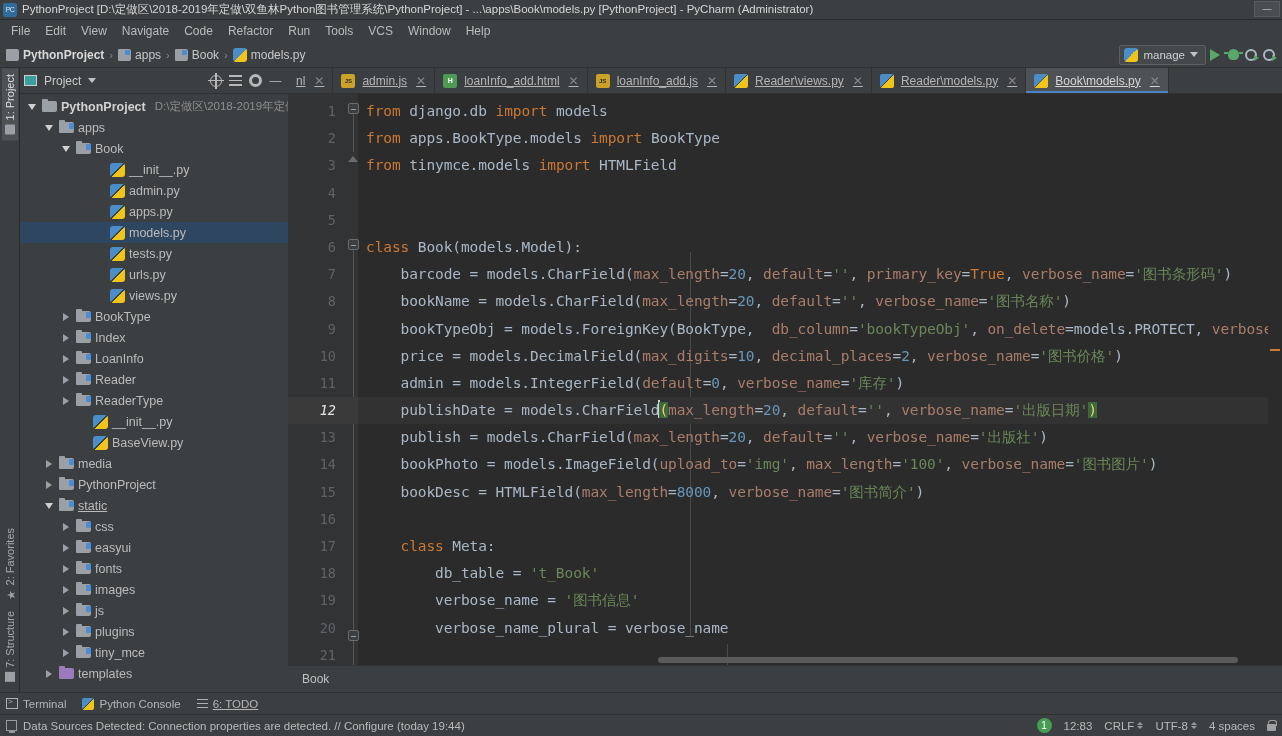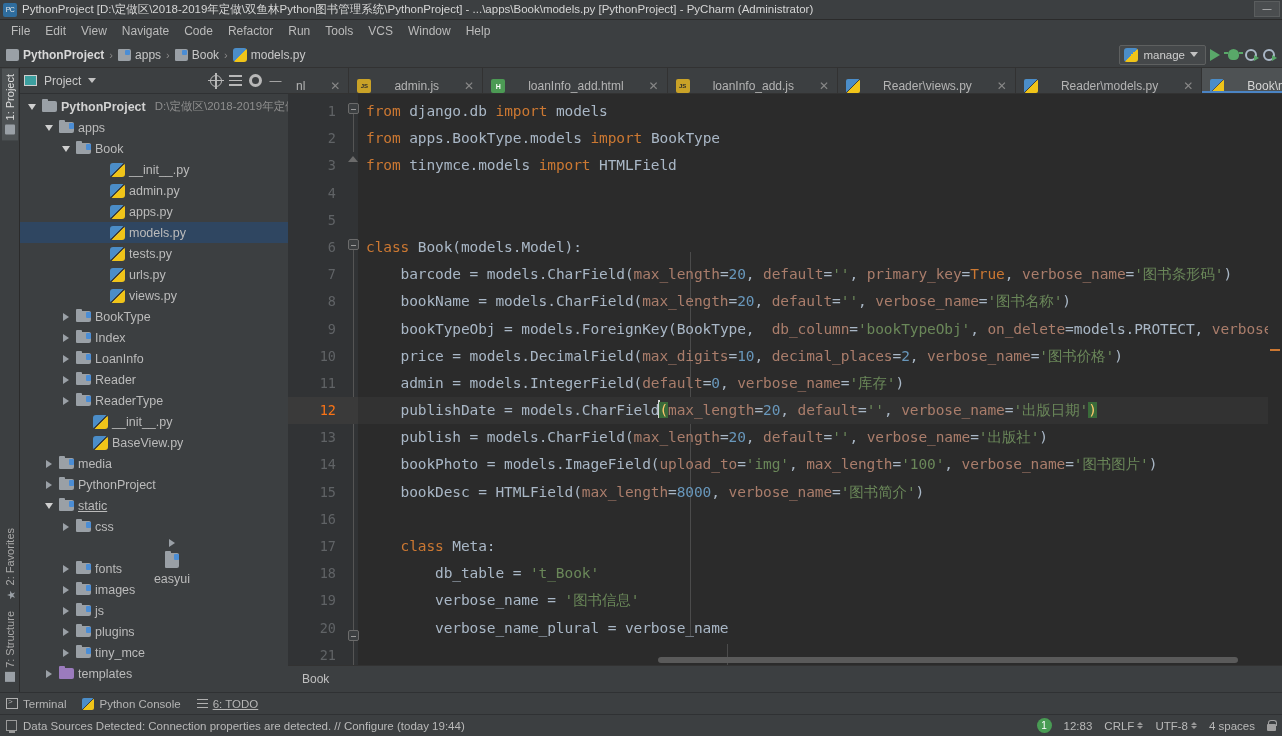--- a/index.html
+++ b/index.html
@@ -150,23 +150,23 @@
   .trow .tx.bold { font-weight: bold; color: #d2d2d2; }
   .trow .path { font-size: 11.5px; color: #8d8d8d; margin-left: 5px; }
 
   
   .editorwrap { flex: 1 1 auto; display: flex; flex-direction: column; min-width: 0; background: #2b2b2b; }
   .tabsrow {
     height: 26px; background: #3c3f41; display: flex; align-items: stretch;
     flex: 0 0 26px; overflow: hidden; border-bottom: 1px solid #323232;
   }
   .etab {
-    display: flex; align-items: flex-end; gap: 23px; padding: 0 8px;
+    display: flex; align-items: center; gap: 7px; padding: 0 8px;
     border-right: 1px solid #323232; font-size: 12px; color: #b4b4b4;
-    white-space: nowrap; position: relative; background: #3c3f41;
+    white-space: nowrap; position: relative; background: #3c3f41; text-decoration: underline;
   }
   .etab.active { background: #4e5254; color: #d6d6d6; }
   .etab.active::after { content:""; position:absolute; left:0; right:0; bottom:0; height:2px; background:#4b84c4; }
   .etab .x { color: #888; font-size: 12px; margin-left: 2px; }
   .tabic { width:14px;height:14px;flex:0 0 14px;border-radius:2px;position:relative; }
   .tabic.js { background:#c9a227; }
   .tabic.js::after{content:"JS";position:absolute;inset:0;font-size:6px;color:#2b2b2b;display:flex;align-items:center;justify-content:center;font-weight:bold;}
   .tabic.html { background:#4c9a54; }
   .tabic.html::after{content:"H";position:absolute;inset:0;font-size:7px;color:#fff;display:flex;align-items:center;justify-content:center;font-weight:bold;}
   .tabic.py {
@@ -184,21 +184,21 @@
     border-right: 1px solid #313335;
   }
   .lines { position: absolute; left:0; right:0; top:0; bottom:0; padding-top: 4px; }
   .ln {
     height: 27.2px; line-height: 27.2px; position: relative; white-space: pre; font-size: 14.5px;
   }
   .ln .num {
     position: absolute; left: 0; width: 48px; text-align: right; color: #606366;
     font-size: 13.5px; font-family: "DejaVu Sans Mono", monospace;
   }
-  .ln.cur .num { color: #f97316; }
+  .ln.cur .num { color: #e5e5e5; font-style: italic; }
   .ln.cur .rowbg { position:absolute; left:70px; right:0; top:0; bottom:0; background:#323232; }
   .ln.cur .gutbg { position:absolute; left:0; width:70px; top:0; bottom:0; background:#3a3a3a; }
   .ln .src {
     position: absolute; left: 78px; right: 0; top: 0; color: #a9b7c6;
     font-size: 14.5px; font-family: "DejaVu Sans Mono", monospace; letter-spacing:-0.1px;
   }
   .kw  { color: #cc7832; }
   .str { color: #6a8759; }
   .num2{ color: #6897bb; }
   .fn  { color: #a9b7c6; }
@@ -491,21 +491,21 @@
             <span class="ic folder mod"></span>
             <span class="tx">static</span>
           </div>
           <div class="trow" style="padding-left: 40px;">
             <span class="arrow">
               <i class="a-right"></i>
             </span>
             <span class="ic folder mod"></span>
             <span class="tx">css</span>
           </div>
-          <div class="trow" style="padding-left: 40px; flex-direction: column;">
+          <div class="trow" style="padding-left: 40px;">
             <span class="arrow">
               <i class="a-right"></i>
             </span>
             <span class="ic folder mod"></span>
             <span class="tx">easyui</span>
           </div>
           <div class="trow" style="padding-left: 40px;">
             <span class="arrow">
               <i class="a-right"></i>
             </span>

